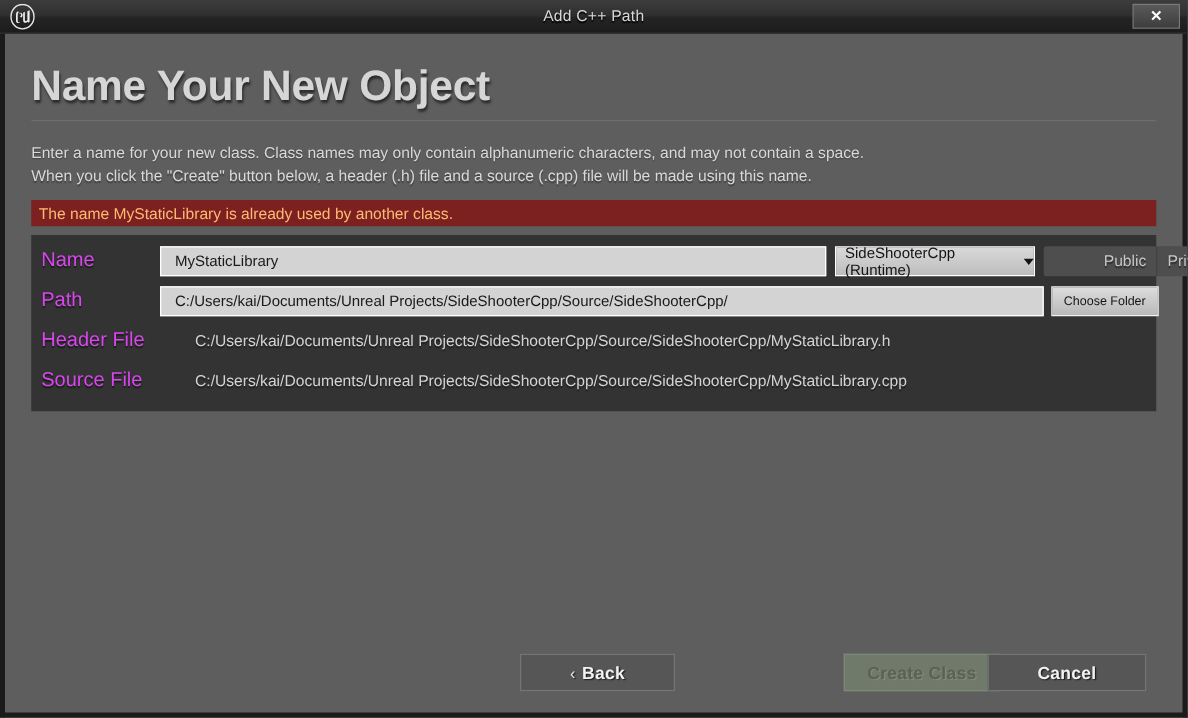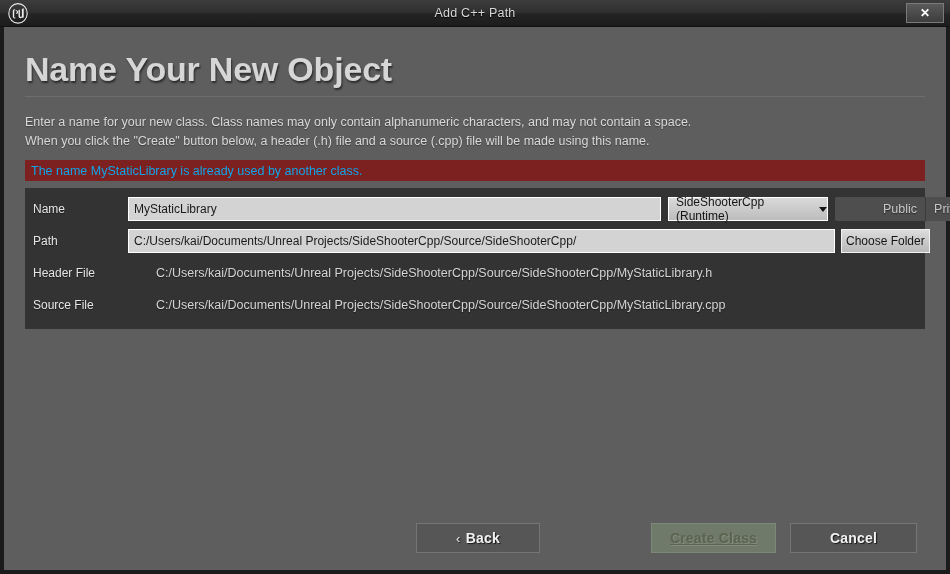--- a/index.html
+++ b/index.html
@@ -74,49 +74,49 @@
     font-size: 12.5px; color: #d9d9d9;
     line-height: 19px;
     text-shadow: 0 1px 1px rgba(0,0,0,.35);
   }
 
   
   .error-banner {
     margin-top: 9px;
     height: 21px;
     background: #7d2020;
-    color: #0ea5e9;
+    color: #fdba74;
     font-size: 12.5px;
     display: flex; align-items: center;
     padding-left: 6px;
   }
 
   
   .form-panel {
     margin-top: 7px;
     background: #333333;
     padding: 9px 8px 10px 8px;
   }
   .form-row {
     display: flex; align-items: center;
     height: 24px;
     margin-bottom: 8px;
   }
   .form-row:last-child { margin-bottom: 2px; }
   .row-label {
     width: 95px; flex: 0 0 95px;
-    font-size: 12px; color: #e5e5e5;
+    font-size: 16px; color: #d946ef;
     text-shadow: 0 1px 1px rgba(0,0,0,.5);
   }
   .text-input {
     background: #d3d3d3;
     border: 1px solid #ffffff;
     height: 24px;
     font-size: 12px; color: #1a1a1a;
-    padding: 0 5px;
+    padding: 0 11px;
     display: flex; align-items: center;
     font-family: "Liberation Sans", sans-serif;
     overflow: hidden; white-space: nowrap;
   }
   .name-input { width: 533px; flex: 0 0 533px; }
   .path-input { width: 707px; flex: 0 0 707px; }
 
   .module-dropdown {
     margin-left: 7px;
     width: 160px; flex: 0 0 160px;
@@ -146,24 +146,24 @@
     cursor: pointer;
     text-shadow: 0 1px 1px rgba(0,0,0,.5);
   }
   .seg-btn.left  { border-radius: 2px 0 0 2px; padding-left: 48px; }
   .seg-btn.right { border-radius: 0 2px 2px 0; border-left: 1px solid #393939; }
 
   .choose-folder-btn {
     margin-left: 6px;
     height: 24px;
     flex: 0 0 auto;
-    padding: 0 4px;
+    padding: 0 9px;
     background: linear-gradient(to bottom,#dcdcdc,#b9b9b9);
     border: 1px solid #f2f2f2;
-    font-size: 12px; color: #141414;
+    font-size: 10px; color: #141414;
     display: flex; align-items: center; justify-content: center;
     cursor: pointer;
   }
 
   .readonly-path {
     font-size: 12.5px; color: #d4d4d4;
     white-space: nowrap;
     text-shadow: 0 1px 1px rgba(0,0,0,.45);
     margin-left: 28px;
   }
@@ -182,27 +182,26 @@
     background: #565656;
     color: #f2f2f2;
     font-size: 14px; font-weight: bold;
     display: flex; align-items: center; justify-content: center;
     cursor: pointer;
     text-shadow: 1px 1px 1px rgba(0,0,0,.7);
     letter-spacing: .2px;
   }
   .btn-back   { width: 124px; position: absolute; left: 391px; }
   .btn-create {
-    width: 125px; position: absolute; left: 626px;
+    width: 125px; position: absolute; left: 650px;
     background: #707a6a;
     border: 1px solid #7e8878;
     color: #59634f;
     text-shadow: 1px 1px 0 rgba(255,255,255,.12);
     cursor: default;
-    text-decoration: underline;
   }
   .btn-cancel { width: 127px; position: absolute; left: 765px; }
   .back-chev {
     margin-right: 5px;
     font-size: 13px; font-weight: normal;
     color: #e8e8e8;
   }
   .btn-label { text-decoration: none; }
 </style>
 </head>

